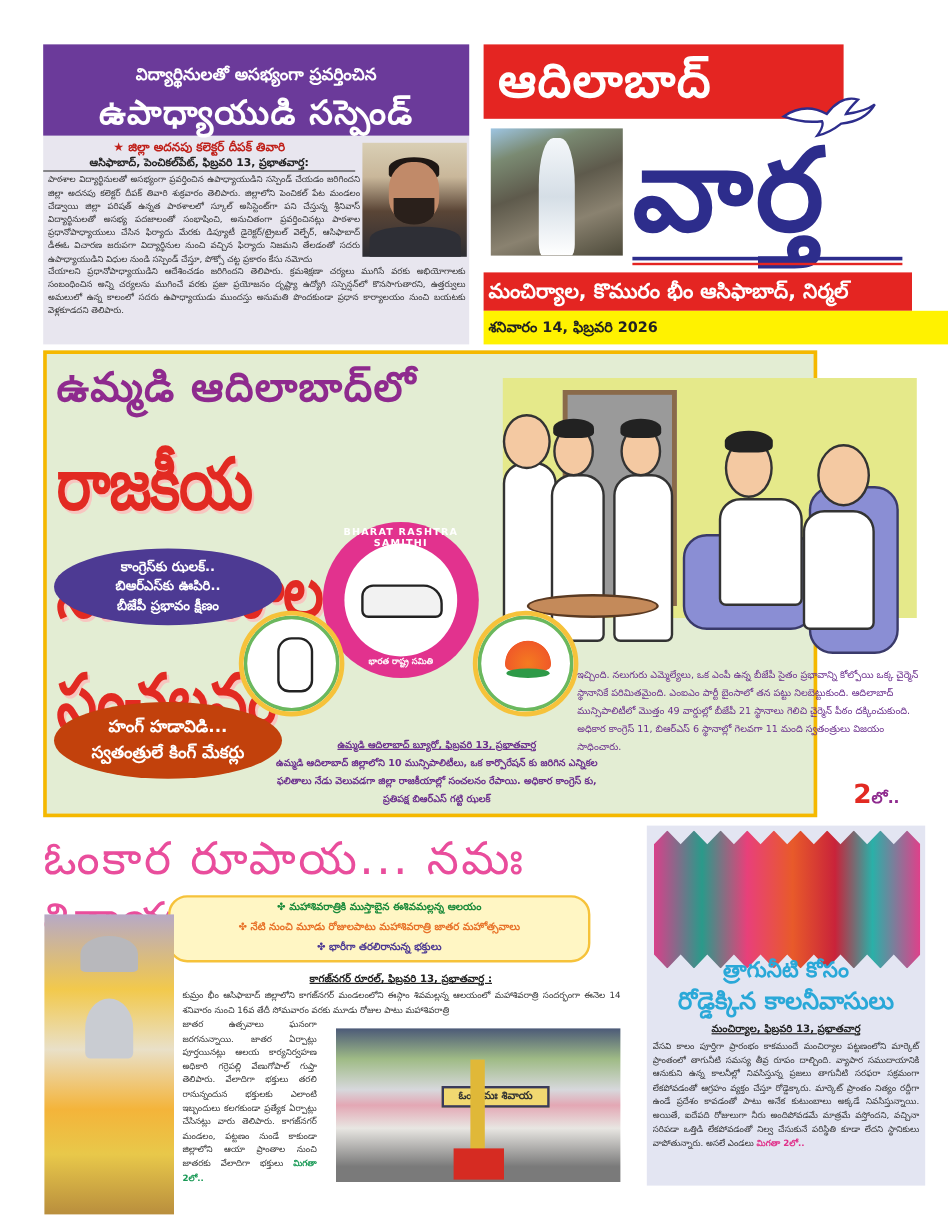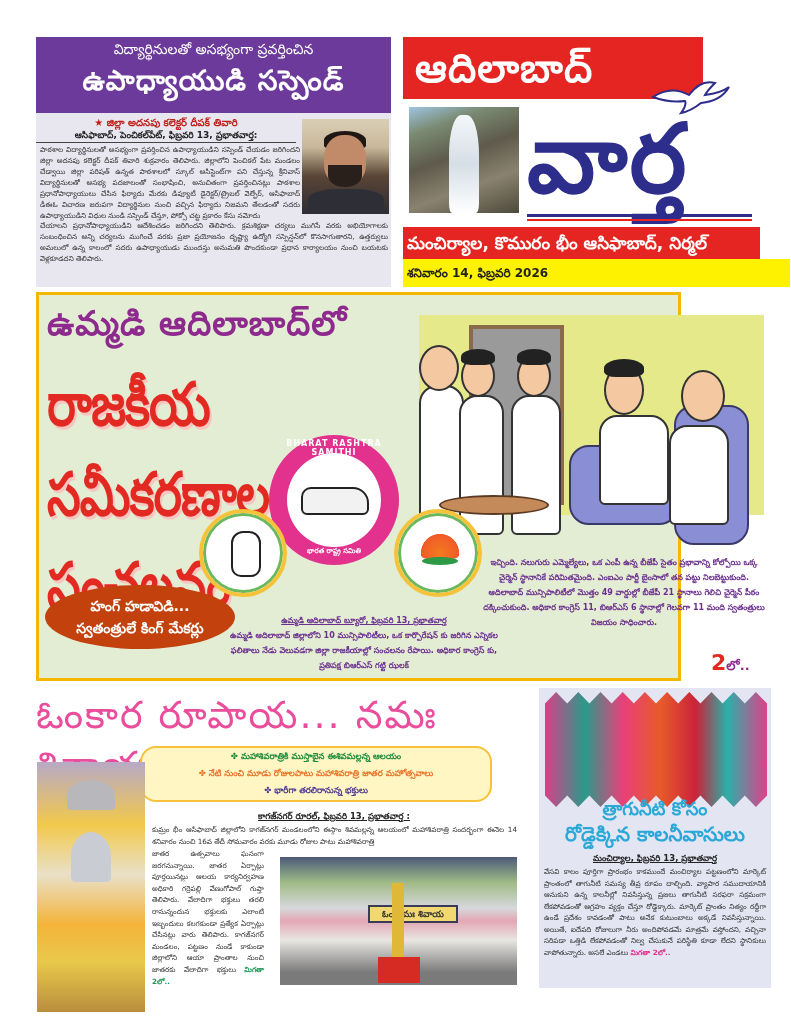--- a/index.html
+++ b/index.html
@@ -2,21 +2,21 @@
 <html><head>
 <meta charset="utf-8">
 <style>
   * { box-sizing: border-box; margin: 0; padding: 0; }
   body { width: 791px; height: 1024px; background: #ffffff; font-family: "DejaVu Sans", sans-serif; position: relative; overflow: hidden; }
   .abs { position: absolute; }
 
   
   #tl-story { left: 36px; top: 37px; width: 355px; height: 250px; background: #e8e6ef; }
   #tl-head { left: 0; top: 0; width: 355px; height: 76px; background: #6b3a9a; color: #fff; text-align: center; }
-  #tl-kicker { font-size: 14px; padding-top: 4px; font-weight: normal; }
+  #tl-kicker { font-size: 14px; padding-top: 18px; font-weight: bold; }
   #tl-title { font-size: 28px; font-weight: bold; line-height: 40px; letter-spacing: 1px; }
   #tl-star { left: 0; top: 80px; width: 260px; text-align: center; font-size: 10px; color: #c0201a; font-weight: bold; }
   #tl-dateline { left: 0; top: 93px; width: 260px; text-align: center; font-size: 9px; font-weight: bold; color: #222; border-bottom: 1px solid #444; }
   #tl-photo { left: 266px; top: 82px; width: 87px; height: 95px; background: linear-gradient(180deg,#d9cfb5 0%,#c9b79a 30%,#5a4536 60%,#2d2d33 100%); }
   #tl-photo .face { position:absolute; left:22px; top:16px; width:42px; height:50px; border-radius:45% 45% 40% 40%; background:#c18a69; }
   #tl-photo .hair { position:absolute; left:22px; top:12px; width:42px; height:18px; border-radius:50% 50% 20% 20%; background:#1e1714; }
   #tl-photo .beard { position:absolute; left:26px; top:46px; width:34px; height:22px; border-radius:0 0 50% 50%; background:#2a201b; }
   #tl-photo .coat { position:absolute; left:6px; top:70px; width:76px; height:25px; border-radius:40% 40% 0 0; background:#2e2f36; }
   #tl-body { left: 4px; top: 107px; width: 260px; font-size: 7.2px; line-height: 11px; color: #333; text-align: justify; }
   #tl-body2 { left: 4px; top: 183px; width: 348px; font-size: 7.2px; line-height: 11px; color: #333; text-align: justify; }
@@ -47,21 +47,21 @@
   #logo-brs { left: 230px; top: 140px; width: 130px; height: 130px; border-radius:50%; background:#e2328e; }
   #logo-brs .inner { position:absolute; left:18px; top:18px; width:94px; height:94px; border-radius:50%; background:#fff; }
   #logo-brs .car { position:absolute; left:14px; top:34px; width:68px; height:28px; background:#f2f2f2; border:2px solid #222; border-radius:10px 16px 6px 6px; }
   #brs-text { position:absolute; left:0; top:4px; width:130px; text-align:center; font-size:8px; font-weight:bold; color:#fff; letter-spacing:1px; }
   #brs-text2 { position:absolute; left:0; top:112px; width:130px; text-align:center; font-size:7px; font-weight:bold; color:#fff; }
   .hand { position:absolute; left:28px; top:18px; width:30px; height:46px; border:2px solid #222; border-radius:12px 12px 10px 10px; background:#fff; }
   .lotus { position:absolute; left:22px; top:16px; width:40px; height:30px; border-radius:50% 50% 20% 20%; background: radial-gradient(circle at 50% 80%, #f47b20 0%, #f05a28 60%, transparent 62%); }
   .lotus-leaf { position:absolute; left:24px; top:44px; width:36px; height:8px; border-radius:50%; background:#2e9a48; }
   #lead-dateline { left: 190px; top: 321px; width: 270px; text-align: center; font-size: 8px; color: #6b2f8e; font-weight: bold; text-decoration: underline; }
   #lead-body1 { left: 190px; top: 333px; width: 270px; text-align: center; font-size: 8px; line-height: 15px; color: #6b2f8e; font-weight: bold; }
-  #lead-body2 { left: 442px; top: 260px; width: 286px; text-align: center; font-size: 8px; line-height: 15px; color: #6b2f8e; font-weight: bold; }
+  #lead-body2 { left: 442px; top: 260px; width: 286px; font-size: 8px; line-height: 15px; color: #6b2f8e; font-weight: normal; }
   #lead-cont { left: 672px; top: 355px; font-size: 22px; font-weight: bold; color: #e22a22; }
   #lead-cont span { font-size: 13px; color: #8e2a8e; }
 
   
   #cartoon { left: 380px; top: 10px; width: 345px; height: 250px; }
   .wall { position:absolute; background:#e5e98a; }
   .door { position:absolute; left:50px; top:20px; width:95px; height:180px; background:#9a9a9a; border:4px solid #8a6a4a; }
   .sofa { position:absolute; background:#8a8ed4; border:2px solid #3a3a6a; border-radius:20px; }
   .man { position:absolute; background:#fff; border:2px solid #333; border-radius:18px 18px 6px 6px; }
   .head { position:absolute; background:#f4c9a2; border:2px solid #333; border-radius:50%; }
@@ -150,20 +150,25 @@
     <div class="head" style="left:185px;top:60px;width:40px;height:50px;"></div>
     <div class="hairc" style="left:185px;top:54px;width:40px;height:18px;"></div>
     <div class="man" style="left:250px;top:120px;width:60px;height:100px;"></div>
     <div class="head" style="left:262px;top:65px;width:44px;height:52px;"></div>
     <div class="table" style="left:20px;top:190px;width:110px;height:20px;"></div>
   </div>
 
   <div id="lead-kicker" class="abs">ఉమ్మడి ఆదిలాబాద్‌లో</div>
   <div id="lead-title" class="abs">రాజకీయ సమీకరణాల సంచలనం</div>
 
+  <div id="oval1" class="oval">
+    <div>కాంగ్రెస్‌కు ఝలక్..</div>
+    <div>బిఆర్ఎస్‌కు ఊపిరి..</div>
+    <div>బీజేపీ ప్రభావం క్షీణం</div>
+  </div>
   <div id="oval3" class="oval">
     <div>హంగ్ హడావిడి...</div>
     <div>స్వతంత్రులే కింగ్ మేకర్లు</div>
   </div>
 
   <div id="logo-brs" class="abs">
     <div id="brs-text">BHARAT RASHTRA SAMITHI</div>
     <div class="inner">
         <div class="car"></div>
       </div>

